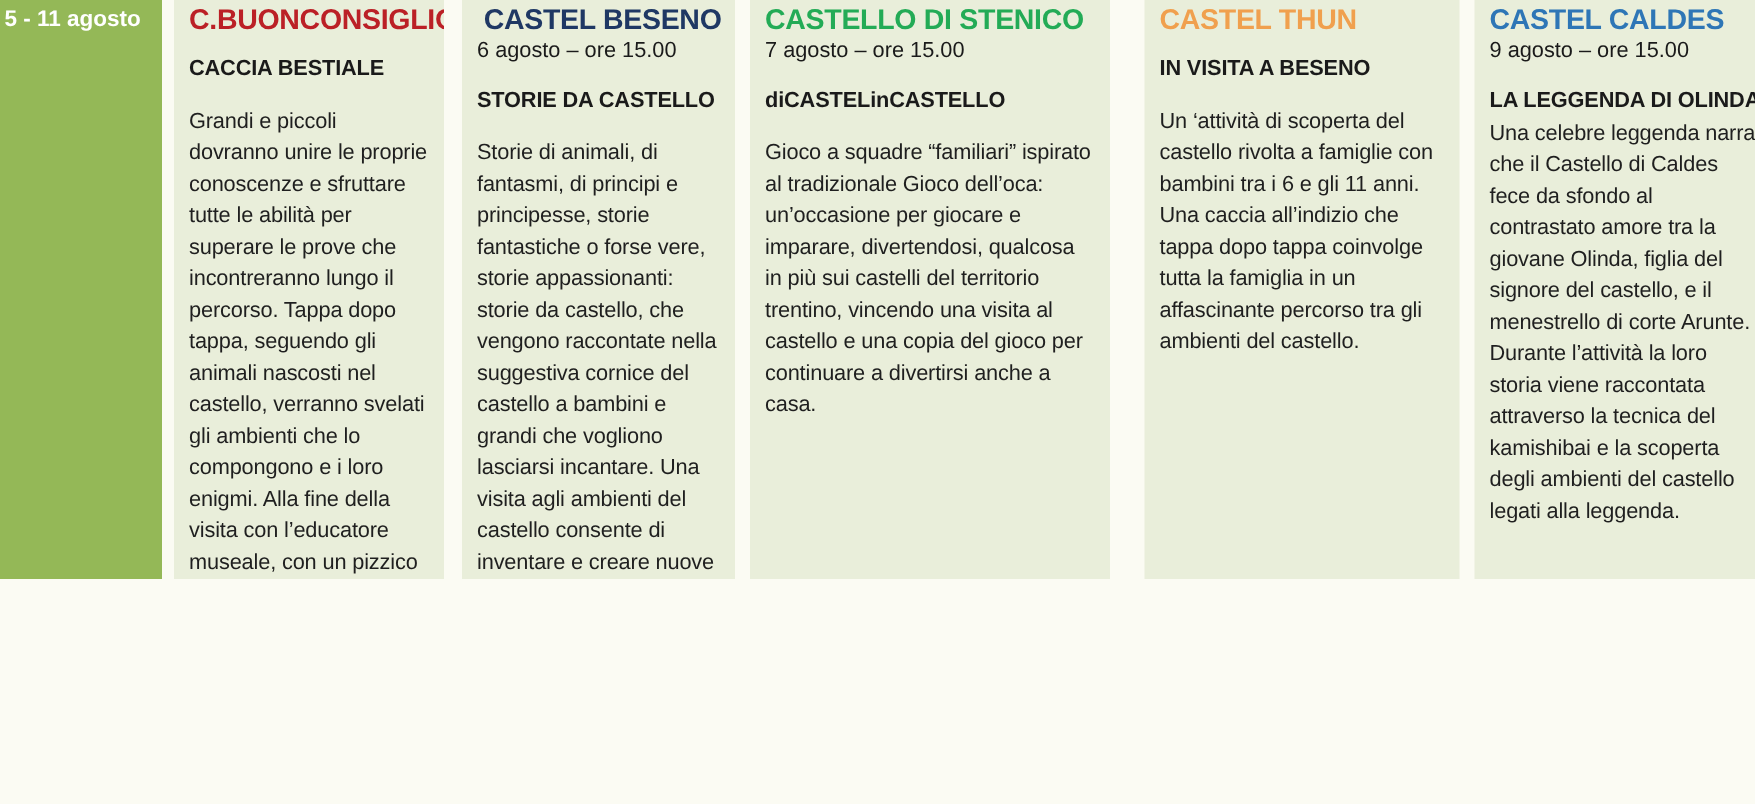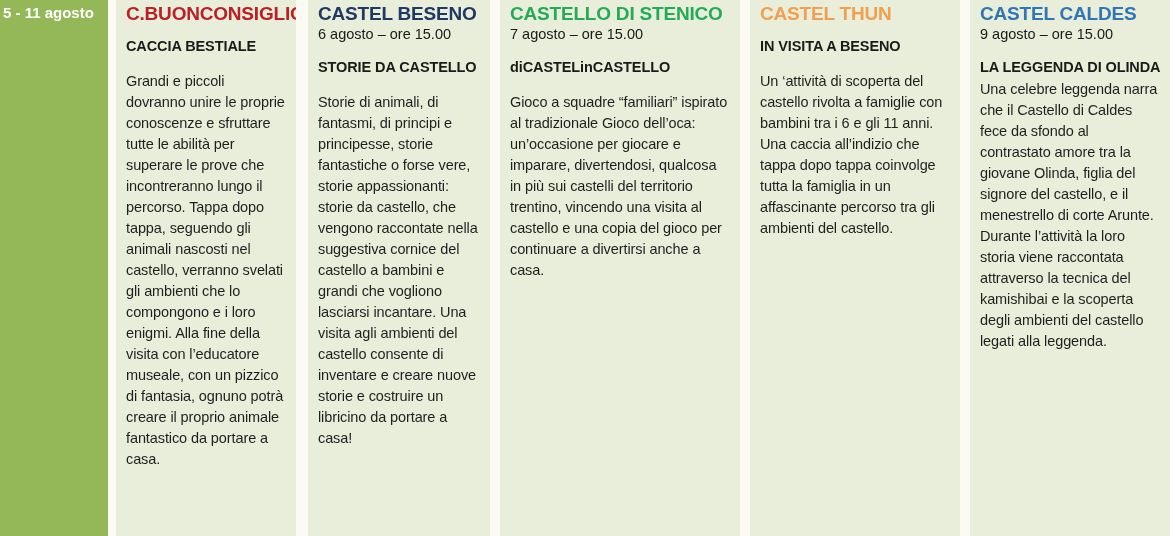--- a/index.html
+++ b/index.html
@@ -2,38 +2,38 @@
 <html><head>
 <meta charset="utf-8">
 <style>
   * { margin:0; padding:0; box-sizing:border-box; }
   html,body { width:1170px; height:536px; overflow:hidden; }
   body {
     background:#fbfbf3;
     font-family:"Liberation Sans", sans-serif;
     -webkit-font-smoothing:antialiased;
   }
-  .page { display:flex; width:1170px; height:536px; align-items:stretch; }
+  .page { display:flex; width:1170px; height:386px; align-items:stretch; }
   .sidebar {
     width:108px; flex:0 0 108px;
     padding:3px 2px 0 3px;
   }
   .sidebar .week-label {
     color:#ffffff; font-weight:700; font-size:15px; line-height:20px;
     display:block;
   }
   .col {
     background:#e9eeda;
     padding:3px 9px 0 10px;
     overflow:hidden;
   }
   .col-1 { width:180px; flex:0 0 180px; margin-left:8px; }
   .col-2 { width:182px; flex:0 0 182px; margin-left:12px; }
   .col-3 { width:240px; flex:0 0 240px; margin-left:10px; }
-  .col-4 { width:210px; flex:0 0 210px; margin-left:10px; }
+  .col-4 { width:210px; flex:0 0 210px; margin-left:23px; }
   .col-5 { width:200px; flex:0 0 200px; margin-left:10px; }
   .castle {
     font-size:19px; font-weight:700; line-height:21px;
     white-space:nowrap; letter-spacing:-0.2px;
   }
   .date {
     font-size:14.5px; line-height:21px; color:#1a1a1a; white-space:nowrap;
   }
   .activity {
     font-size:14.5px; font-weight:700; line-height:21px; color:#1a1a1a;
@@ -54,21 +54,21 @@
     <span class="week-label" style="color: rgb(255, 255, 255);">5 - 11 agosto</span>
   </div>
 
   <div class="col col-1" style="background: rgb(233, 238, 218);">
     <div class="castle" style="color: rgb(187, 32, 38);">C.BUONCONSIGLIO</div>
     <div class="activity">CACCIA BESTIALE</div>
     <div class="desc">Grandi e piccoli dovranno unire le proprie conoscenze e sfruttare tutte le abilità per superare le prove che incontreranno lungo il percorso. Tappa dopo tappa, seguendo gli animali nascosti nel castello, verranno svelati gli ambienti che lo compongono e i loro enigmi. Alla fine della visita con l’educatore museale, con un pizzico di fantasia, ognuno potrà creare il proprio animale fantastico da portare a casa.</div>
   </div>
 
   <div class="col col-2" style="background: rgb(233, 238, 218);">
-    <div class="castle" style="color: rgb(31, 56, 100);">CASTEL BESENO</div>
+    <div class="castle" style="color: rgb(31, 56, 100); text-align: right;">CASTEL BESENO</div>
     <div class="date">6 agosto – ore 15.00</div>
     <div class="activity">STORIE DA CASTELLO</div>
     <div class="desc">Storie di animali, di fantasmi, di principi e principesse, storie fantastiche o forse vere, storie appassionanti: storie da castello, che vengono raccontate nella suggestiva cornice del castello a bambini e grandi che vogliono lasciarsi incantare. Una visita agli ambienti del castello consente di inventare e creare nuove storie e costruire un libricino da portare a casa!</div>
   </div>
 
   <div class="col col-3" style="background: rgb(233, 238, 218);">
     <div class="castle" style="color: rgb(35, 171, 86);">CASTELLO DI STENICO</div>
     <div class="date">7 agosto – ore 15.00</div>
     <div class="activity">diCASTELinCASTELLO</div>
     <div class="desc">Gioco a squadre “familiari” ispirato al tradizionale Gioco dell’oca: un’occasione per giocare e imparare, divertendosi, qualcosa in più sui castelli del territorio trentino, vincendo una visita al castello e una copia del gioco per continuare a divertirsi anche a casa.</div>

